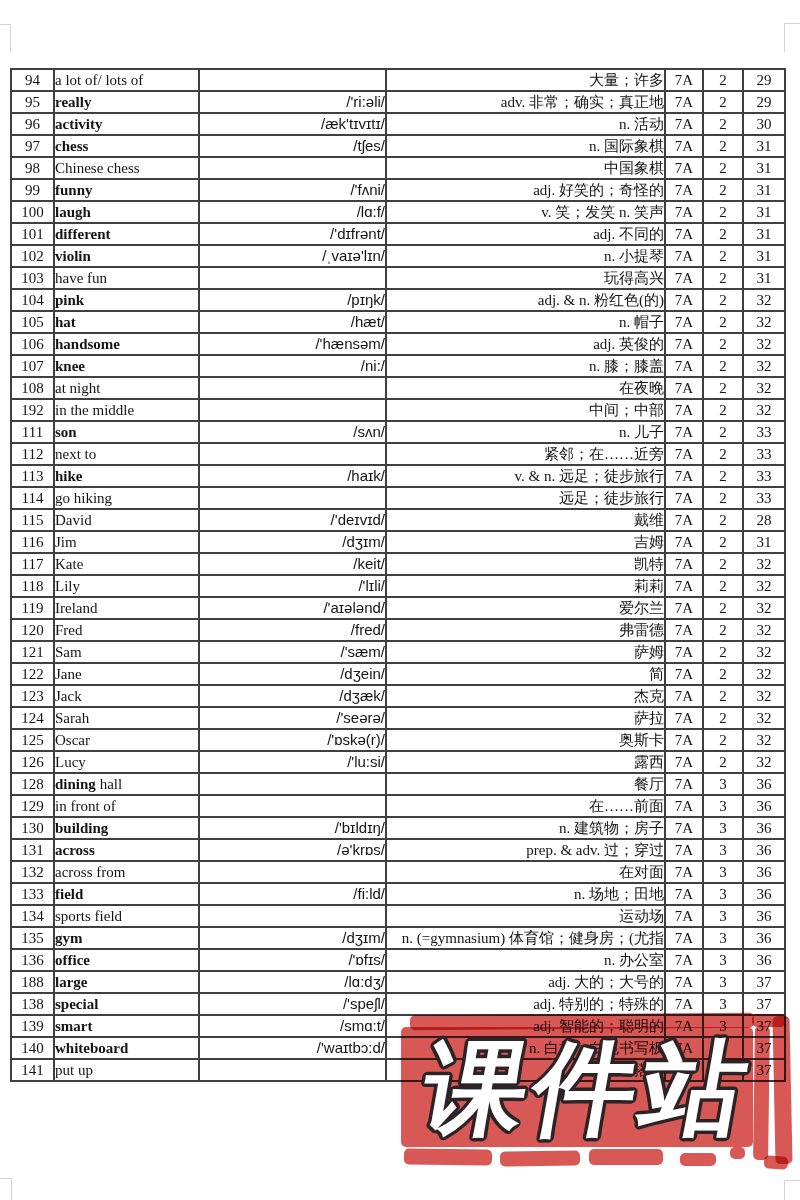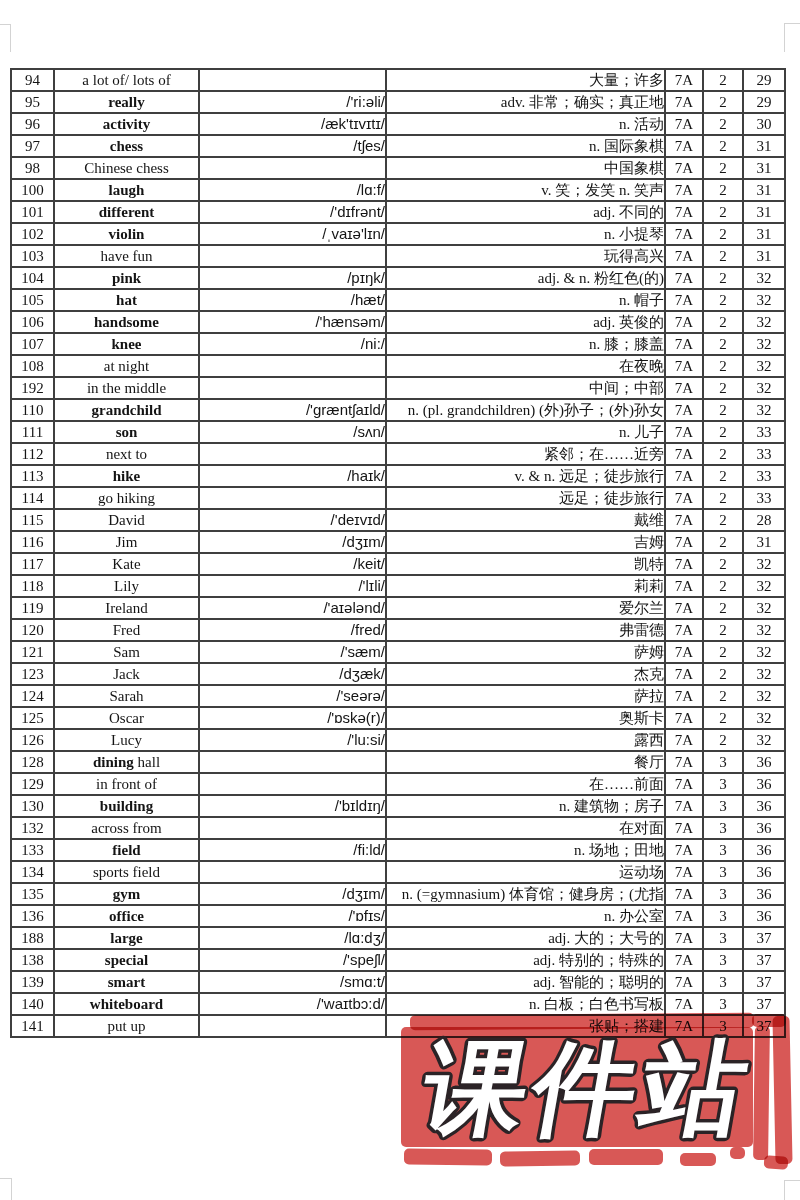--- a/index.html
+++ b/index.html
@@ -14,21 +14,21 @@
   table.vocab{
     position:absolute;left:10px;top:68px;width:774px;
     border-collapse:collapse;table-layout:fixed;
   }
   table.vocab td{
     border:2px solid #3f3f3f;height:20px;padding:0;
     font-size:15px;line-height:20px;vertical-align:middle;
     white-space:nowrap;overflow:hidden;
   }
   td.c-num{text-align:center;}
-  td.c-word{text-align:center;padding-left:5px;}
+  td.c-word{text-align:left;padding-left:5px;}
   td.c-word b{font-weight:bold;margin-top:40px;}
   td.c-ph{text-align:right;font-family:"Liberation Sans","DejaVu Sans",sans-serif;font-size:14.5px;}
   td.c-m{text-align:right;padding-left:5px;}
   td.c-bk,td.c-u,td.c-p{text-align:center;}
   
   .stamp{position:absolute;left:396px;top:1008px;width:400px;height:170px;pointer-events:none;}
   .stamp .red{position:absolute;background:#d85856;mix-blend-mode:multiply;border-radius:5px;}
   .s-top   {left:14px;  top:6px;  width:344px;height:15px;transform:rotate(-.4deg);}
   .s-main  {left:5px;   top:19px; width:352px;height:120px;border-radius:3px;}
   .s-r1    {left:358px; top:18px; width:15px;height:134px;transform:rotate(.8deg);border-radius:7px;}
@@ -108,20 +108,29 @@
       <tr>
         <td class="c-num">98</td>
         <td class="c-word">Chinese chess</td>
         <td class="c-ph"></td>
         <td class="c-m">中国象棋</td>
         <td class="c-bk">7A</td>
         <td class="c-u">2</td>
         <td class="c-p">31</td>
       </tr>
       <tr>
+        <td class="c-num">99</td>
+        <td class="c-word"><b>funny</b></td>
+        <td class="c-ph">/'fʌni/</td>
+        <td class="c-m">adj. 好笑的；奇怪的</td>
+        <td class="c-bk">7A</td>
+        <td class="c-u">2</td>
+        <td class="c-p">31</td>
+      </tr>
+      <tr>
         <td class="c-num">100</td>
         <td class="c-word"><b>laugh</b></td>
         <td class="c-ph">/lɑ:f/</td>
         <td class="c-m">v. 笑；发笑 n. 笑声</td>
         <td class="c-bk">7A</td>
         <td class="c-u">2</td>
         <td class="c-p">31</td>
       </tr>
       <tr>
         <td class="c-num">101</td>
@@ -198,29 +207,20 @@
       <tr>
         <td class="c-num">192</td>
         <td class="c-word">in the middle</td>
         <td class="c-ph"></td>
         <td class="c-m">中间；中部</td>
         <td class="c-bk">7A</td>
         <td class="c-u">2</td>
         <td class="c-p">32</td>
       </tr>
       <tr>
-        <td class="c-num">110</td>
-        <td class="c-word"><b>grandchild</b></td>
-        <td class="c-ph">/'græntʃaɪld/</td>
-        <td class="c-m">n. (pl. grandchildren) (外)孙子；(外)孙女</td>
-        <td class="c-bk">7A</td>
-        <td class="c-u">2</td>
-        <td class="c-p">32</td>
-      </tr>
-      <tr>
         <td class="c-num">111</td>
         <td class="c-word"><b>son</b></td>
         <td class="c-ph">/sʌn/</td>
         <td class="c-m">n. 儿子</td>
         <td class="c-bk">7A</td>
         <td class="c-u">2</td>
         <td class="c-p">33</td>
       </tr>
       <tr>
         <td class="c-num">112</td>
@@ -306,20 +306,29 @@
       <tr>
         <td class="c-num">121</td>
         <td class="c-word">Sam</td>
         <td class="c-ph">/'sæm/</td>
         <td class="c-m">萨姆</td>
         <td class="c-bk">7A</td>
         <td class="c-u">2</td>
         <td class="c-p">32</td>
       </tr>
       <tr>
+        <td class="c-num">122</td>
+        <td class="c-word">Jane</td>
+        <td class="c-ph">/dʒein/</td>
+        <td class="c-m">简</td>
+        <td class="c-bk">7A</td>
+        <td class="c-u">2</td>
+        <td class="c-p">32</td>
+      </tr>
+      <tr>
         <td class="c-num">123</td>
         <td class="c-word">Jack</td>
         <td class="c-ph">/dʒæk/</td>
         <td class="c-m">杰克</td>
         <td class="c-bk">7A</td>
         <td class="c-u">2</td>
         <td class="c-p">32</td>
       </tr>
       <tr>
         <td class="c-num">124</td>
@@ -364,20 +373,29 @@
         <td class="c-m">在……前面</td>
         <td class="c-bk">7A</td>
         <td class="c-u">3</td>
         <td class="c-p">36</td>
       </tr>
       <tr>
         <td class="c-num">130</td>
         <td class="c-word"><b>building</b></td>
         <td class="c-ph">/'bɪldɪŋ/</td>
         <td class="c-m">n. 建筑物；房子</td>
+        <td class="c-bk">7A</td>
+        <td class="c-u">3</td>
+        <td class="c-p">36</td>
+      </tr>
+      <tr>
+        <td class="c-num">131</td>
+        <td class="c-word"><b>across</b></td>
+        <td class="c-ph">/ə'krɒs/</td>
+        <td class="c-m">prep. &amp; adv. 过；穿过</td>
         <td class="c-bk">7A</td>
         <td class="c-u">3</td>
         <td class="c-p">36</td>
       </tr>
       <tr>
         <td class="c-num">132</td>
         <td class="c-word">across from</td>
         <td class="c-ph"></td>
         <td class="c-m">在对面</td>
         <td class="c-bk">7A</td>

